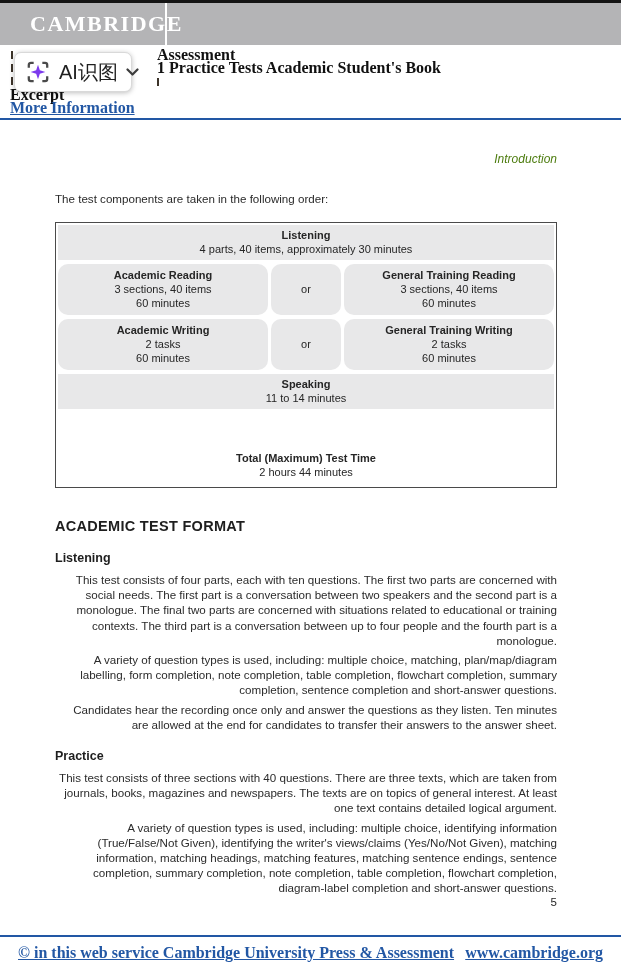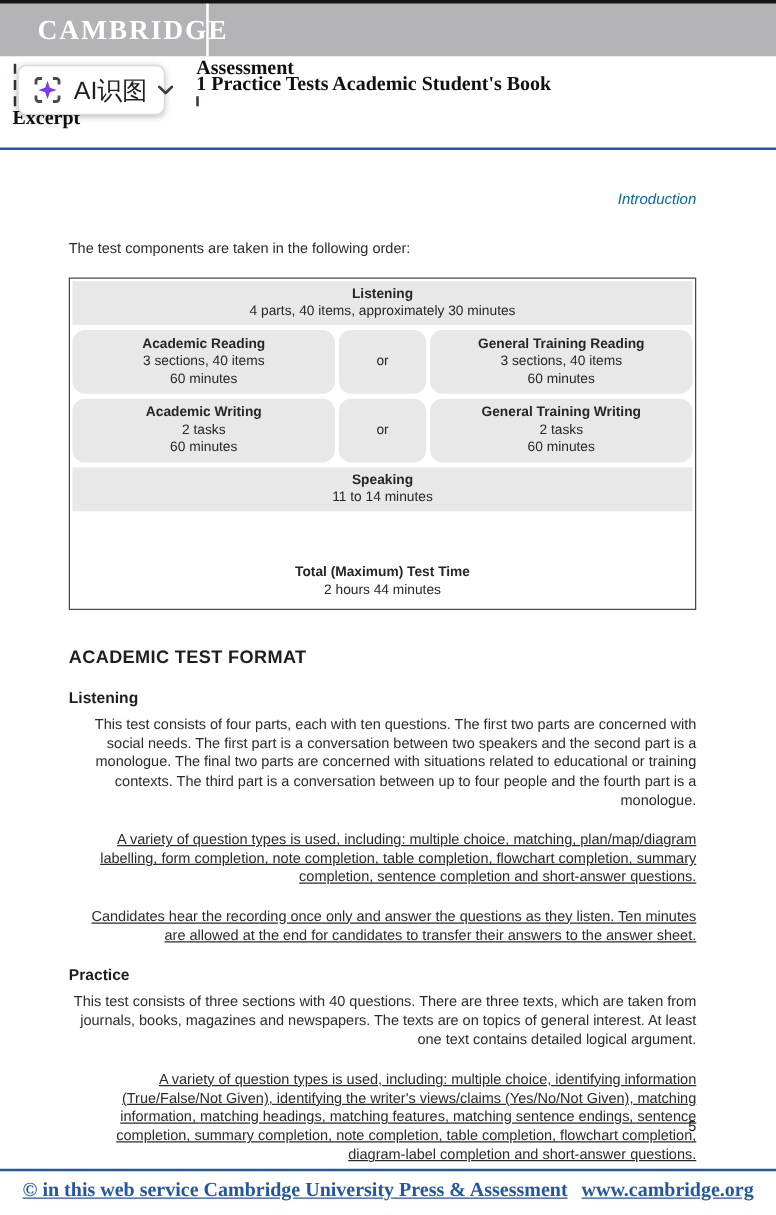--- a/index.html
+++ b/index.html
@@ -40,42 +40,42 @@
     background:#ffffff; border:1px solid #d9d9d9; border-radius:7px;
     box-shadow:0 1px 5px rgba(0,0,0,0.25);
     display:flex; align-items:center; padding:0 10px; gap:8px; cursor:pointer;justify-content:space-between;
   }
   .ai-button .ai-label { font-size:20px; color:#1f1f1f; white-space:nowrap; }
   .ai-button svg { display:block; }
 
   
   .content { position:absolute; top:120px; left:55px; width:502px; }
   .intro-header {
-    margin-top:32px; text-align:right; font-style:italic; font-size:12px; color:#0369a1;
+    margin-top:32px; text-align:right; font-style:italic; font-size:12px; color:#4d7c0f;
   }
   .intro-line { margin-top:26px; font-size:11.6px; color:#2a2a2a; }
 
   
   .test-table {
     margin-top:17px; border:1.5px solid #4a4a4a; background:#ffffff;
     padding:2px; display:flex; flex-direction:column; gap:4px;
     font-size:11px; line-height:14px; text-align:center; color:#262626;
   }
   .t-row-full { background:#e8e8e9; padding:3px 0 4px; }
   .t-row-full.white { background:#ffffff; padding:5px 0 6px;margin-top:33px; }
   .t-row-split { display:grid; grid-template-columns:1fr 70px 1fr; gap:3px; }
   .t-cell { background:#e8e8e9; padding:4px 0 5px;border-radius:10px; }
   .t-cell.or-cell { display:flex; align-items:center; justify-content:center; }
   .t-title { font-weight:bold; }
 
   
   .main-heading { margin-top:30px; font-size:14.5px; font-weight:bold; letter-spacing:0.3px; color:#1e1e1e; }
   .sub-heading { margin-top:17px; font-size:12.5px; font-weight:bold; color:#1e1e1e; }
   .para { margin-top:7px; font-size:11.6px; line-height:15.2px; color:#2b2b2b; text-align:right; }
-  .para.indent { margin-top:16px; text-indent:14px;text-decoration:underline; }
+  .para.indent { margin-top:4px; text-indent:14px; }
 
   .page-number { position:absolute; top:896px; right:64px; font-size:11.5px; color:#1f1f1f; }
 
   
   .blue-rule-bottom { position:absolute; top:935px; left:0; right:0; height:2px; background:#2257a4; }
   .footer-row {
     position:absolute; top:944px; left:18px; right:18px;
     display:flex; justify-content:space-between;
     font-family:"Liberation Serif","DejaVu Serif",serif; font-size:16px; font-weight:600;
   }
@@ -89,20 +89,21 @@
   <div class="top-line"></div>
   <div class="header-bar"></div>
   <div class="cambridge-logo">CAMBRIDGE</div>
   <div class="header-divider"></div>
 
   <div class="meta-block">
     <div class="meta-line shifted">Assessment</div>
     <div class="meta-line shifted">1 Practice Tests Academic Student's Book</div>
     <div class="meta-line shifted"><span class="meta-frag-bar"></span></div>
     <div class="meta-line">Excerpt</div>
+    <div class="meta-line"><span class="more-info">More Information</span></div>
   </div>
   <div class="sliver s1"></div>
   <div class="sliver s2"></div>
   <div class="sliver s3"></div>
 
   <div class="ai-button">
     <span>
       <svg width="26" height="26" viewBox="0 0 24 24" fill="none">
         <path d="M3.5 8 V5.5 A2 2 0 0 1 5.5 3.5 H8" stroke="#4a4a4a" stroke-width="2.1"></path>
         <path d="M16 3.5 H18.5 A2 2 0 0 1 20.5 5.5 V8" stroke="#4a4a4a" stroke-width="2.1"></path>

